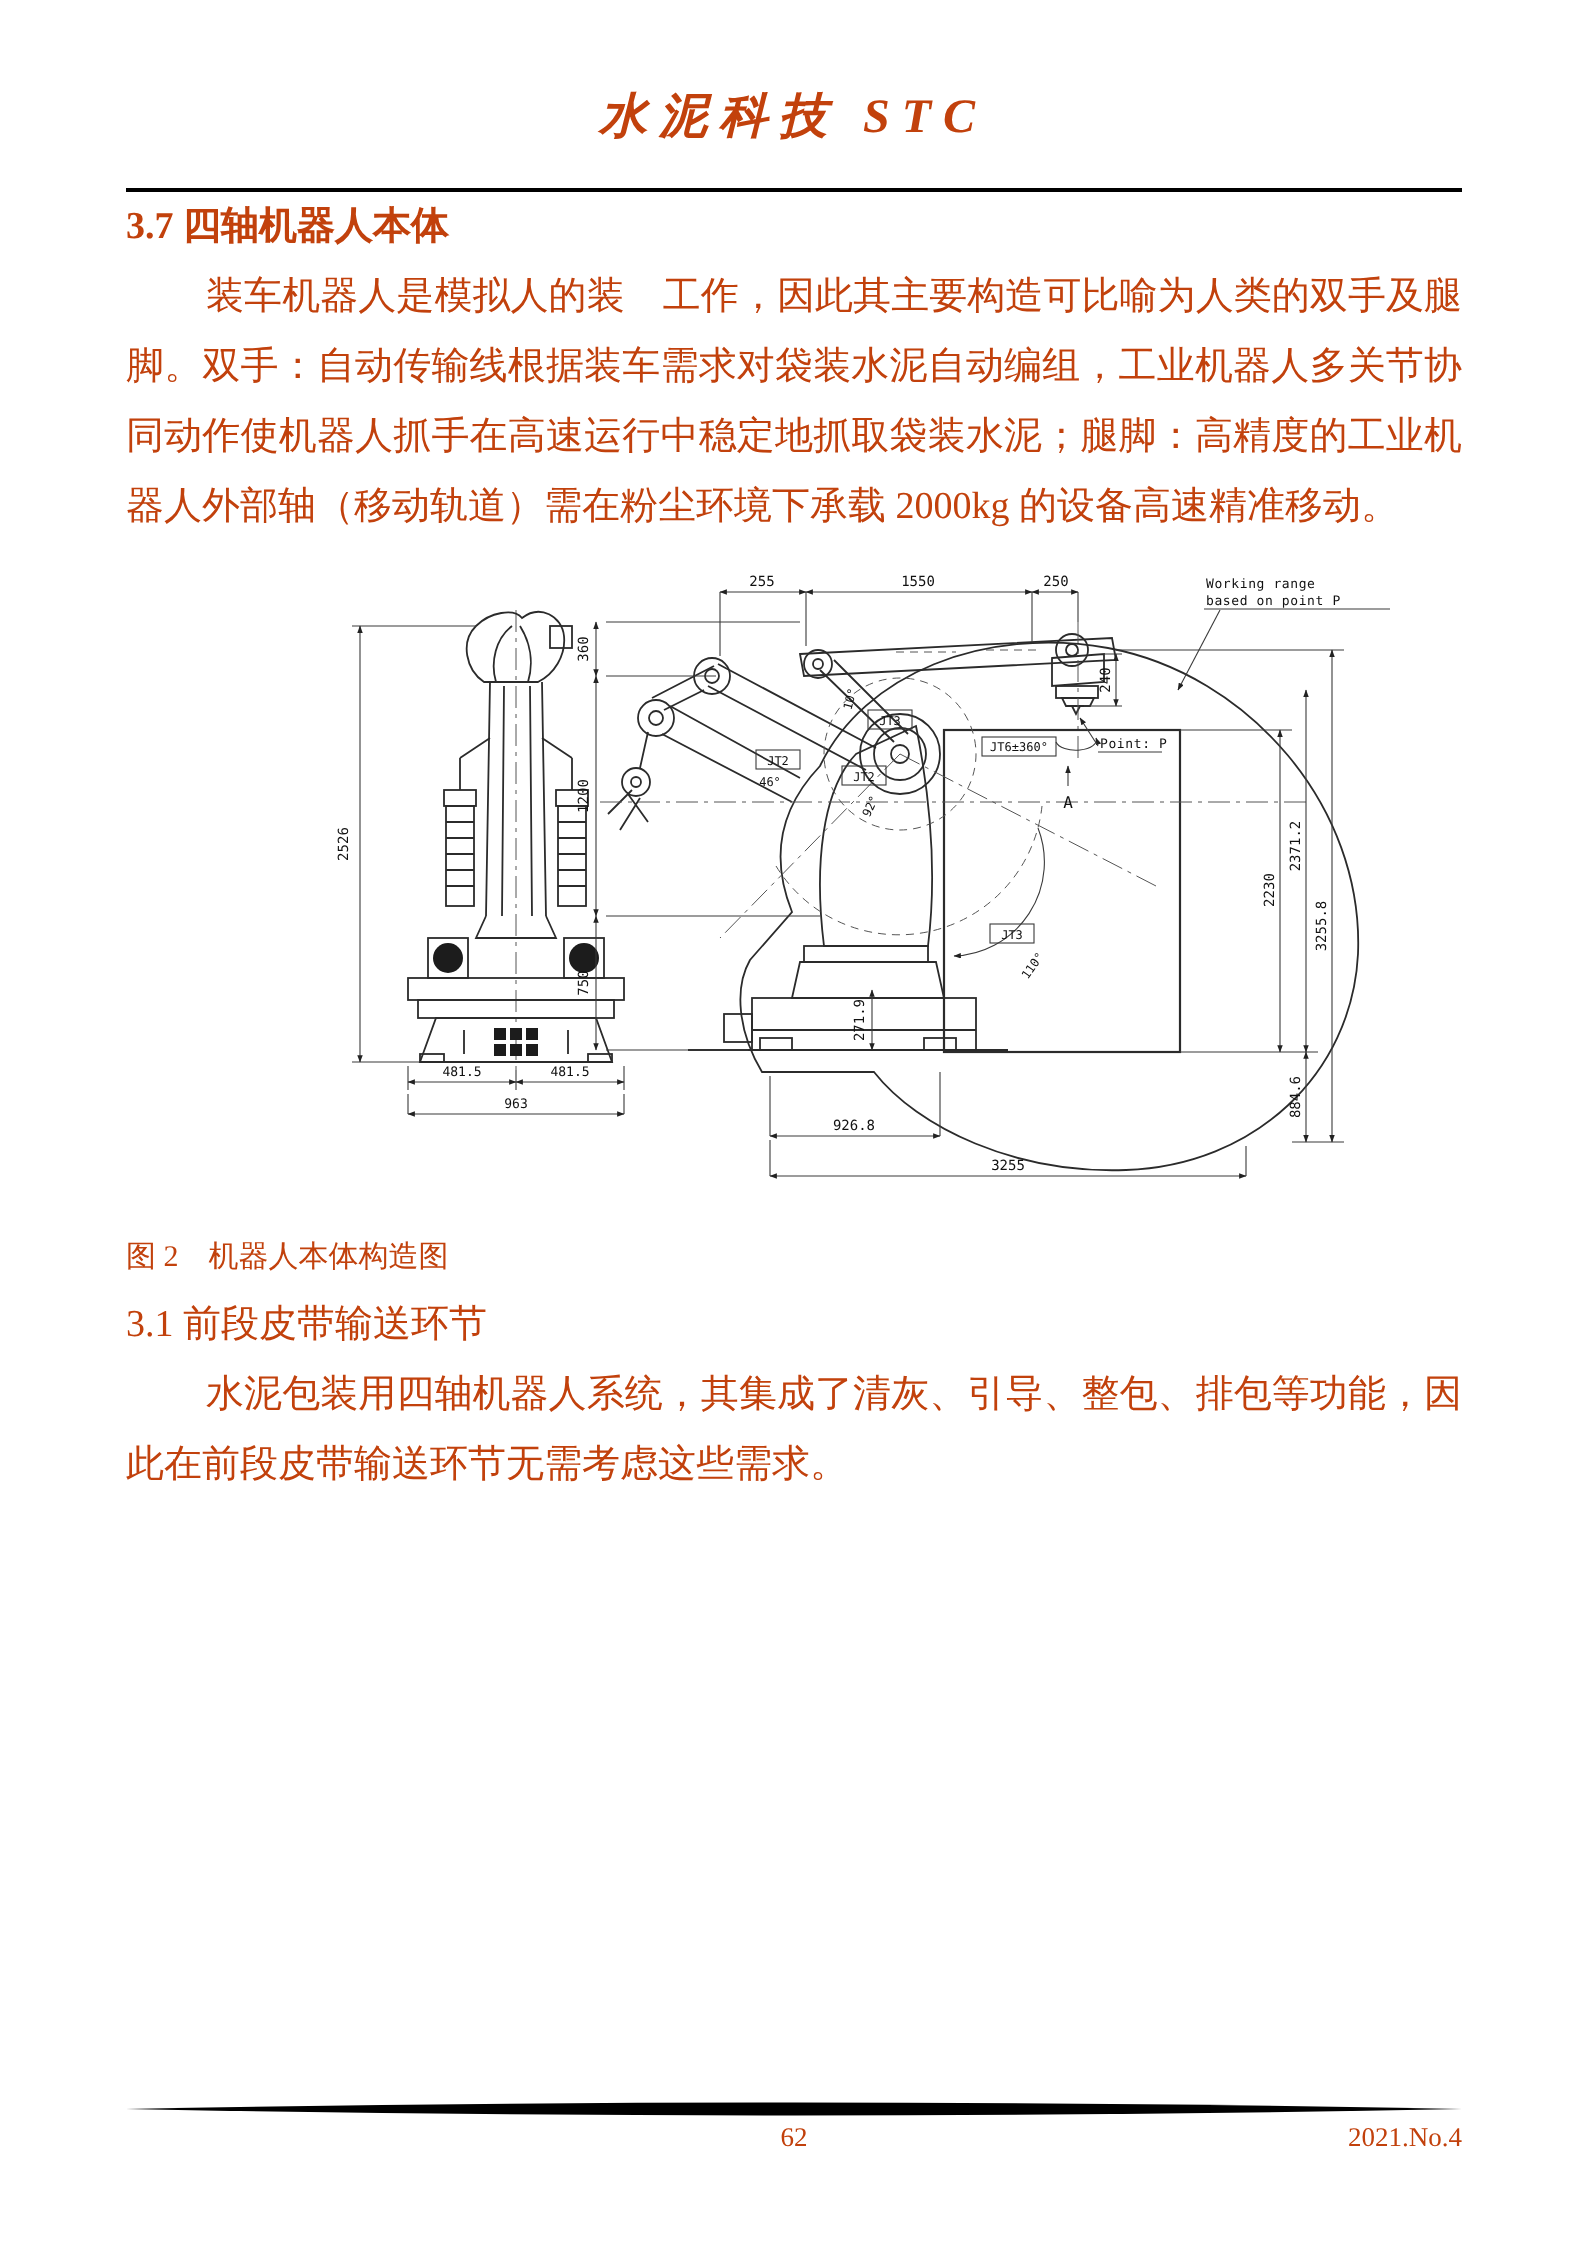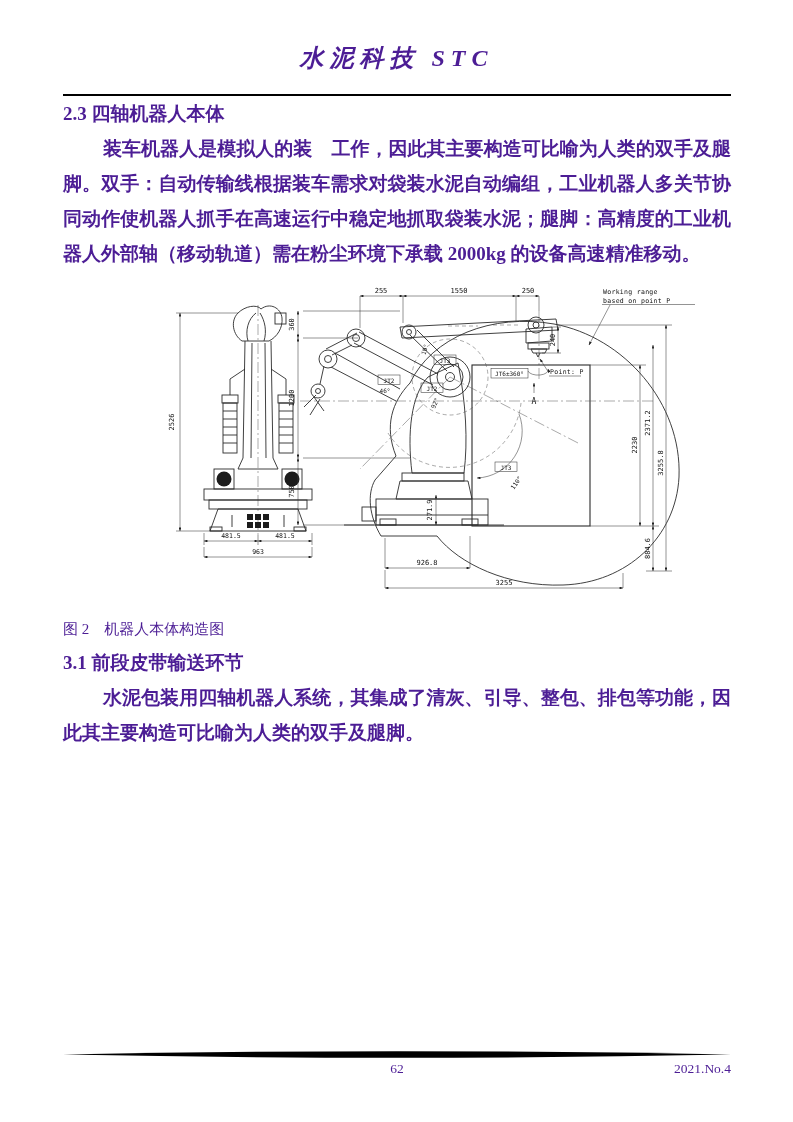--- a/index.html
+++ b/index.html
@@ -1,25 +1,25 @@
 <!DOCTYPE html>
 <html><head>
 <meta charset="utf-8">
 <style>
   html,body{margin:0;padding:0;background:#e8e8e8;}
   .page{position:relative;width:793px;height:1122px;margin:0 auto;background:#ffffff;
-        font-family:"Liberation Serif",serif;color:#4c1d95;overflow:hidden;}
+        font-family:"Liberation Serif",serif;color:#c2410c;overflow:hidden;}
   .header-title{position:absolute;top:42px;left:0;width:100%;text-align:center;
         font-size:24px;font-weight:bold;font-style:italic;letter-spacing:6px;}
   .header-rule{position:absolute;top:94px;left:63px;width:668px;height:0;border-top:2px solid #000;}
   .content{position:absolute;top:97px;left:63px;width:668px;}
   .h-sub{font-size:19px;font-weight:bold;margin:3px 0 0 0;line-height:27px;}
   .h-main{font-size:20px;font-weight:bold;margin:20px 0 0 0;line-height:29px;}
-  .h-sub2{font-size:19px;font-weight:bold;margin:10px 0 0 0;line-height:27px;}
-  p.body{font-size:19px;line-height:35px;text-align:justify;text-indent:40px;margin:4px 0 0 0;font-weight:bold;}
+  .h-sub2{font-size:19px;font-weight:normal;margin:10px 0 0 0;line-height:27px;}
+  p.body{font-size:19px;line-height:35px;text-align:justify;text-indent:40px;margin:4px 0 0 0;}
   .figure{position:relative;height:330px;margin-top:12px;}
   .figure svg{position:absolute;left:85px;top:0;}
   .figure-caption{text-align:left;font-size:15px;margin-top:6px;line-height:20px;}
   .footer-line{position:absolute;top:1051px;left:63px;width:668px;height:8px;}
   .footer-text{position:absolute;top:1060px;left:63px;width:668px;height:20px;font-size:13.5px;line-height:18px;}
   .footer-page{position:absolute;left:0;top:0;width:100%;text-align:center;}
   .footer-issue{position:absolute;right:0;top:0;}
   
   .draw{stroke:#2b2b2b;fill:none;stroke-width:0.9;}
   .dims{stroke:#3a3a3a;fill:none;stroke-width:0.55;}
@@ -35,21 +35,21 @@
 </head>
 <body>
 
 <div class="page">
 
   <div class="header-title">水泥科技 STC</div>
   <div class="header-rule"></div>
 
   <div class="content">
 
-    <div class="h-sub">2.3 四轴机器人本体</div>
+    <div class="h-sub">3.7 四轴机器人本体</div>
     <p class="body">装车机器人是模拟人的装　工作，因此其主要构造可比喻为人类的双手及腿脚。双手：自动传输线根据装车需求对袋装水泥自动编组，工业机器人多关节协同动作使机器人抓手在高速运行中稳定地抓取袋装水泥；腿脚：高精度的工业机器人外部轴（移动轨道）需在粉尘环境下承载 2000kg 的设备高速精准移动。</p>
 
     <div class="figure">
       <svg width="600" height="330" viewBox="0 0 600 330">
         <defs>
           <marker id="arr" viewBox="0 0 8 6" refX="7.5" refY="3" markerWidth="7" markerHeight="5" orient="auto-start-reverse">
             <path d="M0,0 L8,3 L0,6 Z" fill="#222"></path>
           </marker>
         </defs>
 
@@ -216,21 +216,21 @@
           <text class="boxlbl" text-anchor="middle" x="361.5" y="92.5">JT6±360°</text>
           <text class="boxlbl" text-anchor="middle" x="358" y="186.5">JT3</text>
           <text class="boxlbl" text-anchor="middle" transform="rotate(-55 370 201)" x="370" y="201">110°</text>
         </g>
       </svg>
     </div>
 
     <div class="figure-caption">图 2　机器人本体构造图</div>
 
     <div class="h-sub2">3.1 前段皮带输送环节</div>
-    <p class="body">水泥包装用四轴机器人系统，其集成了清灰、引导、整包、排包等功能，因此其主要构造可比喻为人类的双手及腿脚。</p>
+    <p class="body">水泥包装用四轴机器人系统，其集成了清灰、引导、整包、排包等功能，因此在前段皮带输送环节无需考虑这些需求。</p>
 
   </div>
 
   <svg class="footer-line" width="668" height="8" viewBox="0 0 668 8">
     <path d="M0,3.5 Q334,-3 668,3.5 Q334,10 0,3.5 Z" fill="#000"></path>
   </svg>
   <div class="footer-text">
     <div class="footer-page">62</div>
     <div class="footer-issue">2021.No.4</div>
   </div>

